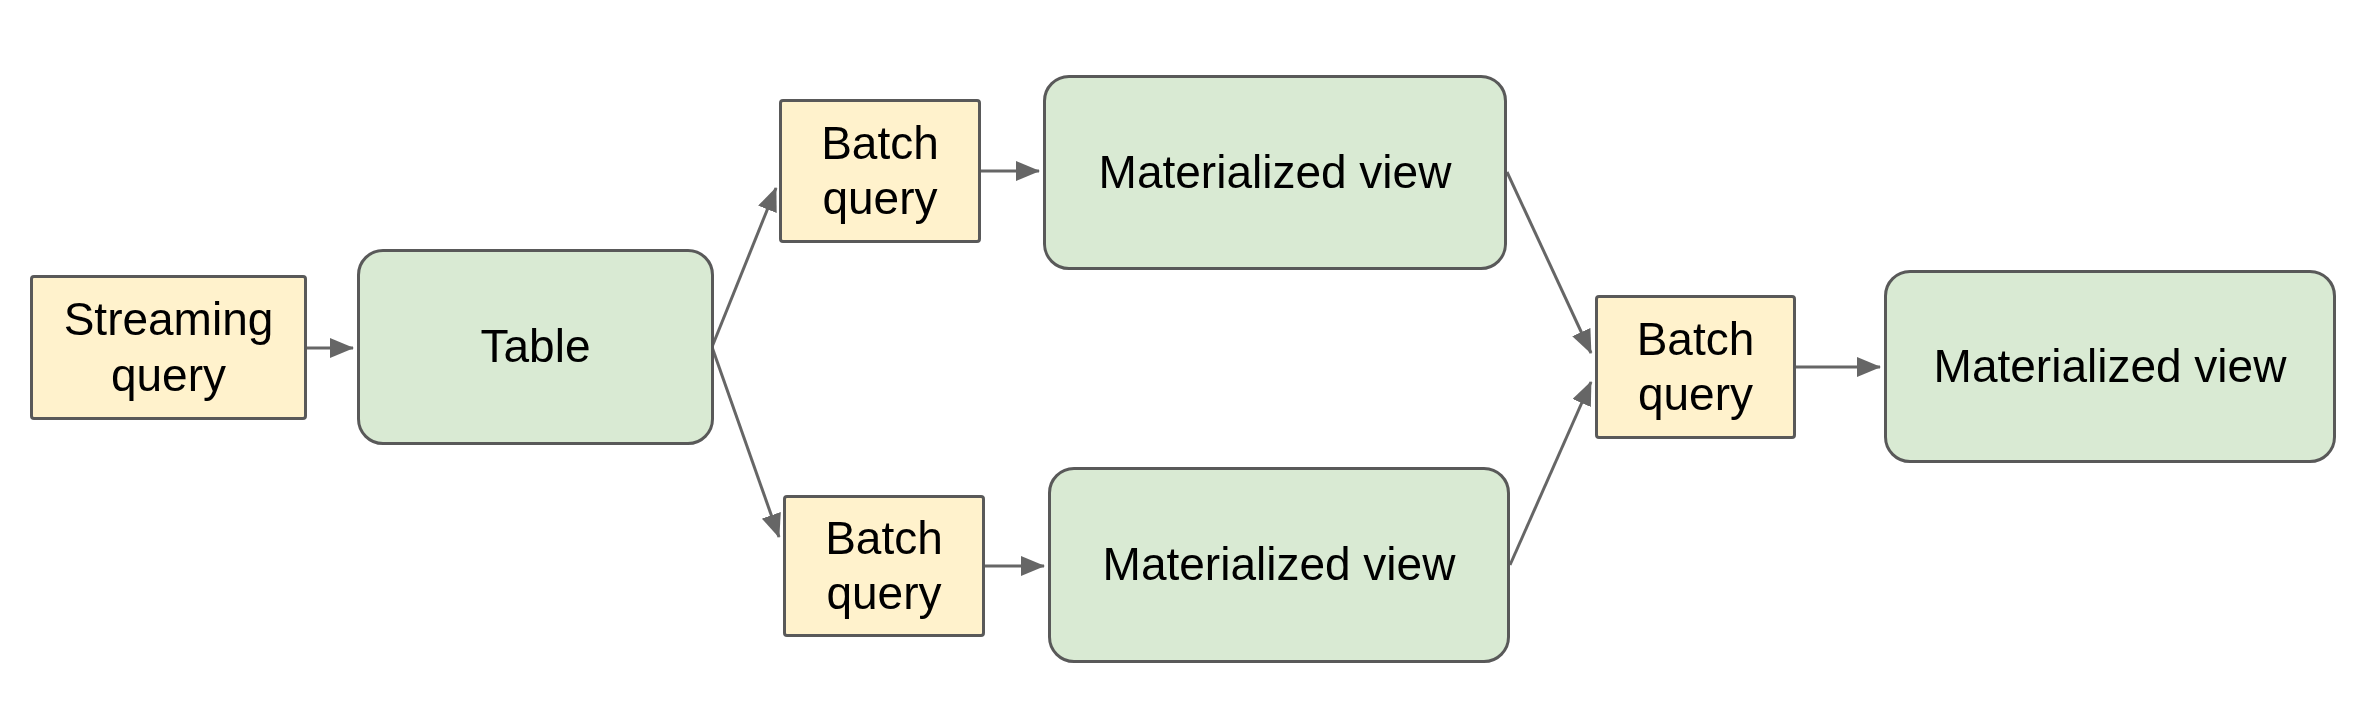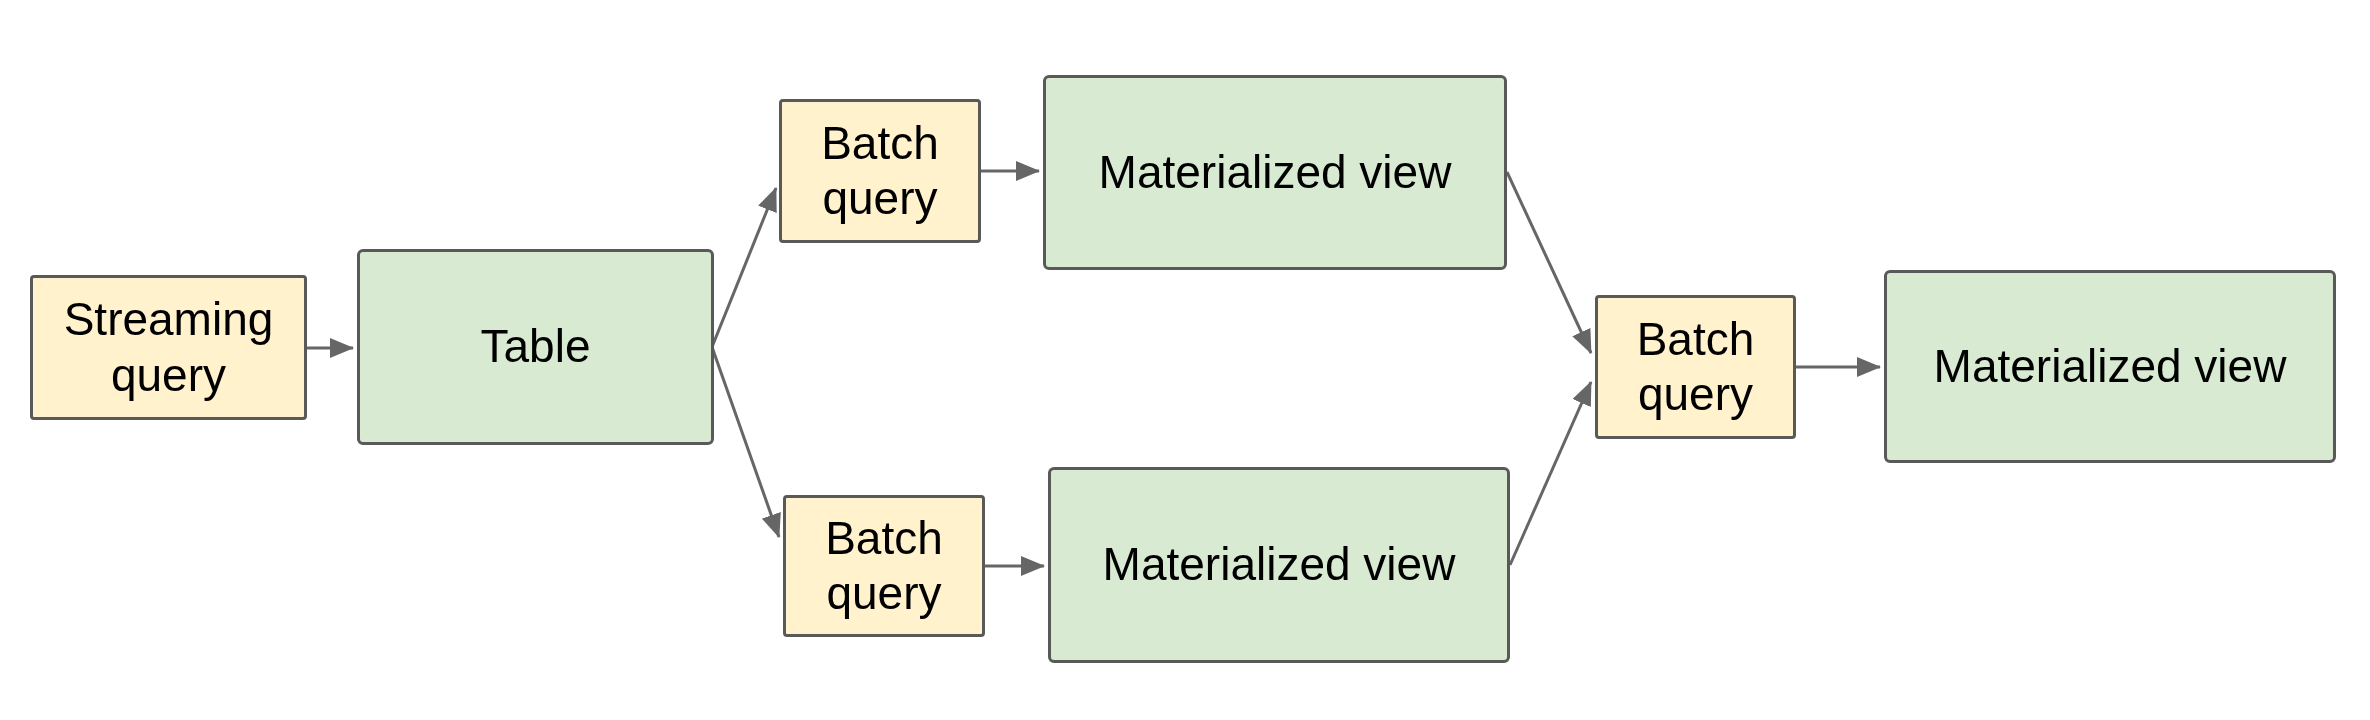--- a/index.html
+++ b/index.html
@@ -36,21 +36,21 @@
     padding: 4px 10px;
   }
   .node.query {
     background: #fff2cc;
     border: 3px solid #595959;
     border-radius: 4px;
   }
   .node.dataset {
     background: #d9ead3;
     border: 3px solid #595959;
-    border-radius: 6px;
+    border-radius: 26px;
   }
   .node-label {
     display: block;
     width: 100%;
   }
 </style>
 </head>
 <body>
 
 <div class="canvas">

